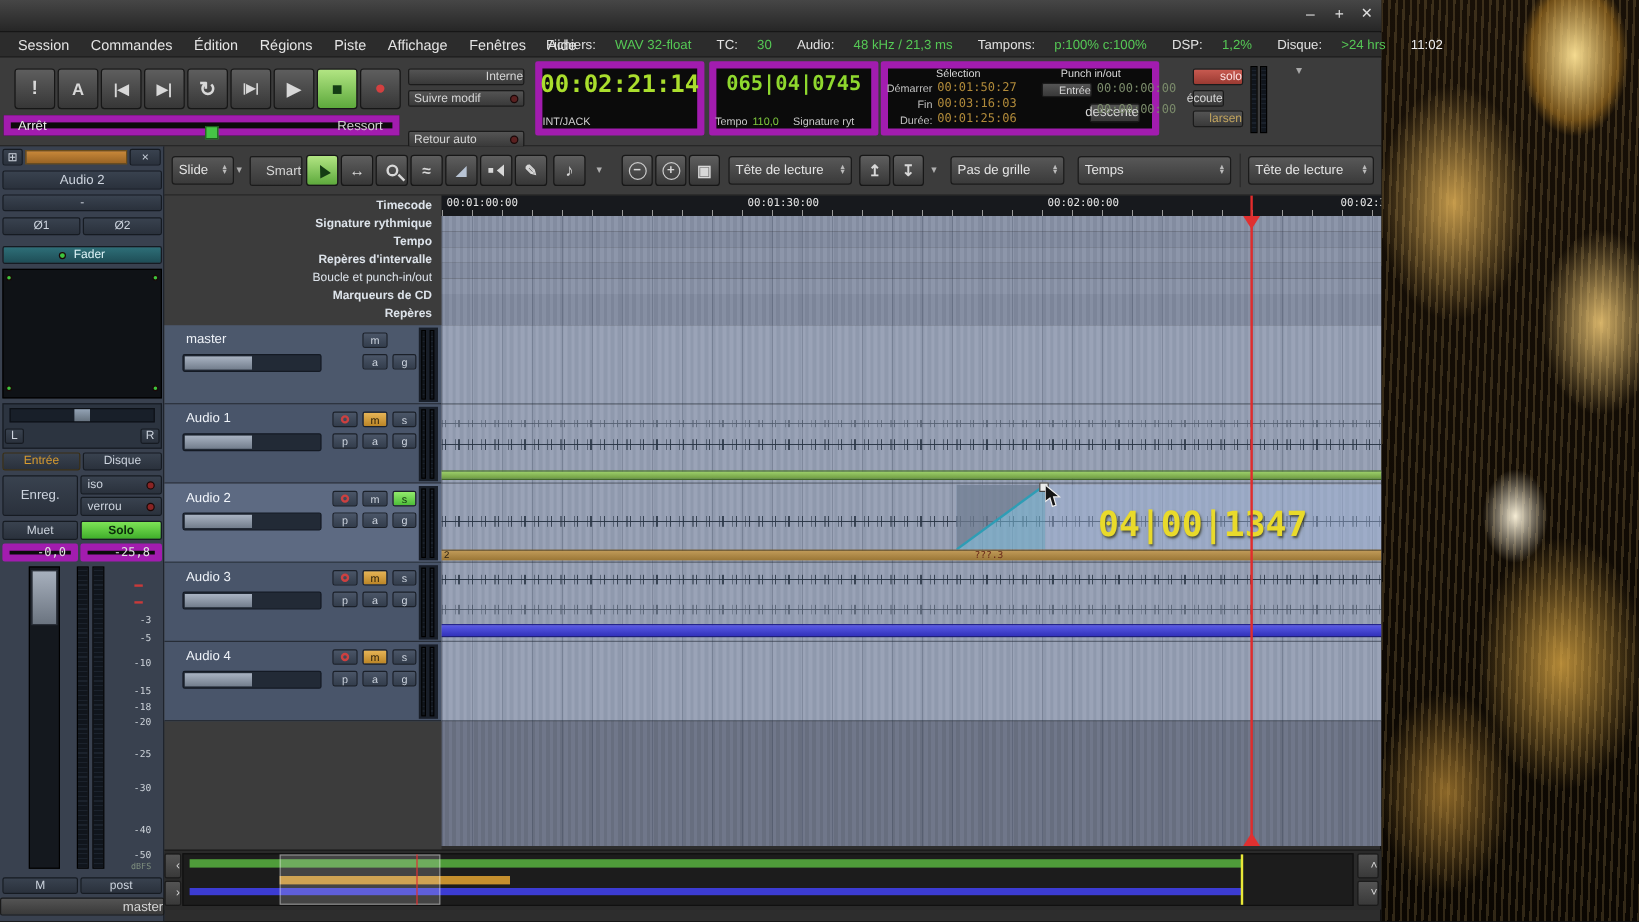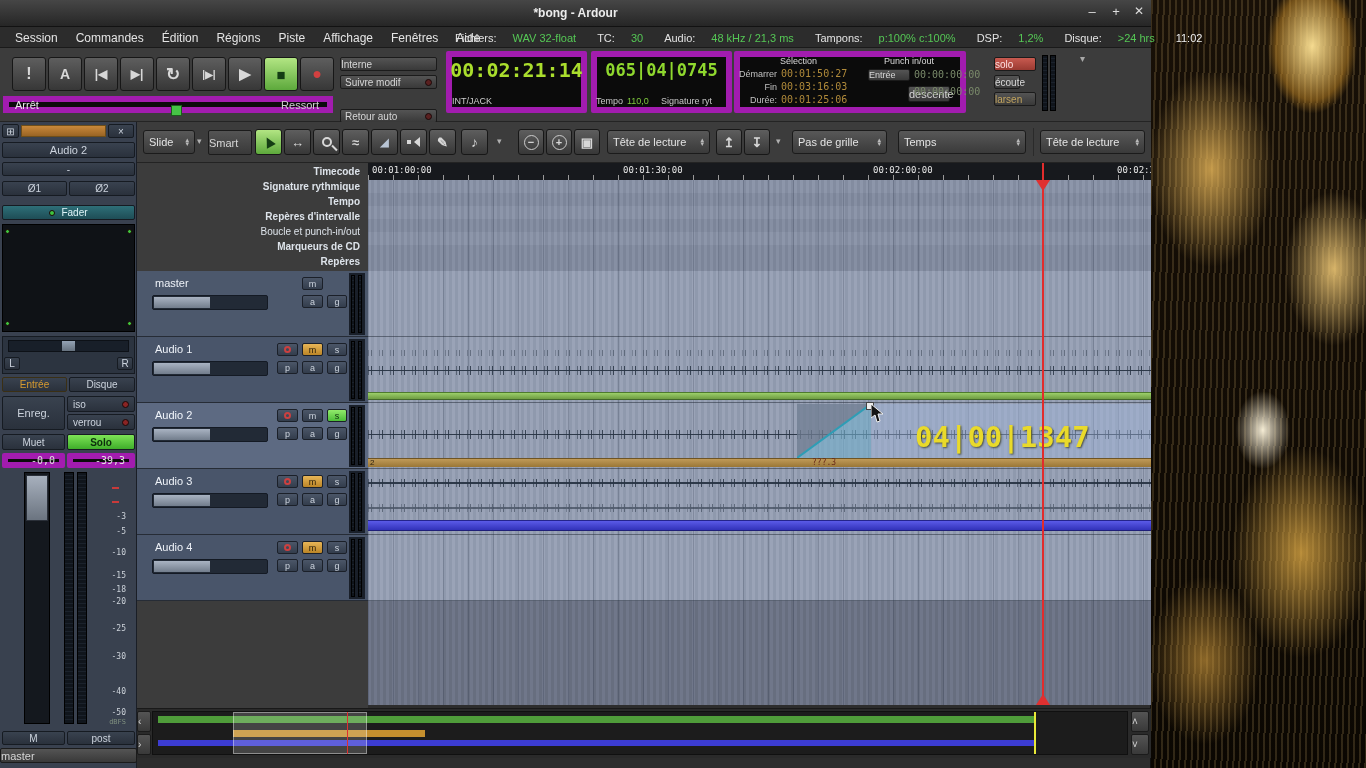--- a/index.html
+++ b/index.html
@@ -7,21 +7,21 @@
   font-family:"Liberation Sans",sans-serif;font-size:11px;color:#ddd}
 #app{position:relative;width:1366px;height:768px;overflow:hidden;background:#2e2e2e}
 .ab{position:absolute}
 .flex{display:flex;align-items:center}
 .mono{font-family:"DejaVu Sans Mono",monospace}
 
 .tbtn{background:linear-gradient(#5e5e5e,#373737);border:1px solid #171717;border-radius:3px;
   color:#d8d8d8;display:flex;align-items:center;justify-content:center;font-weight:bold}
 .tbtn.green{background:linear-gradient(#b2e583,#5da93c);color:#143d14}
 .sbtn{background:linear-gradient(#545454,#393939);border:1px solid #1b1b1b;border-radius:2px;
-  color:#d6d6d6;display:flex;align-items:center;justify-content:flex-start;font-size:10px}
+  color:#d6d6d6;display:flex;align-items:center;justify-content:flex-end;font-size:10px}
 .combo{background:linear-gradient(#585858,#3a3a3a);border:1px solid #1b1b1b;border-radius:3px;
   color:#e4e4e4;display:flex;align-items:center;justify-content:space-between;padding:0 5px;font-size:11px}
 .spin{font-size:7px;line-height:4px;color:#bbb;text-align:center}
 .blk{background:#0b0b0b;border:6px solid #a21caf;border-radius:2px}
 .led{width:7px;height:7px;border-radius:50%;border:1px solid #1a0808}
 
 .side-btn{background:linear-gradient(#39424f,#2a313c);border:1px solid #161b22;border-radius:2px;
   color:#ccd3dd;display:flex;align-items:center;justify-content:center;font-size:10px}
 
 .hb{background:linear-gradient(#4b5668,#333d4c);border:1px solid #1b2029;border-radius:2px;
@@ -62,21 +62,20 @@
       radial-gradient(70px 110px at 85% 35%, rgba(245,205,120,.85), transparent 70%),
       radial-gradient(42px 60px at 52% 56%, rgba(255,246,222,.95), transparent 65%),
       radial-gradient(100px 150px at 70% 72%, rgba(225,172,70,.78), transparent 70%),
       radial-gradient(80px 120px at 25% 86%, rgba(205,152,60,.65), transparent 70%),
       repeating-linear-gradient(92deg, rgba(250,210,130,.16) 0 2px, rgba(0,0,0,0) 2px 6px),
       linear-gradient(#181007,#0b0702);"></div>
 
   <div class="ab" style="left:0;top:0;width:1151px;height:768px;background:#2d2d2d;border-right:1px solid #101010"></div>
 
   <div class="ab" style="left:0;top:0;width:1151px;height:27px;background:linear-gradient(#464646,#262626);border-bottom:1px solid #121212"></div>
-  <div class="ab" style="left:0;top:6px;width:1151px;text-align:center;font-size:12px;font-weight:bold;color:#ececec">*bong - Ardour</div>
   <div class="ab" style="left:1083px;top:4px;width:18px;height:18px;text-align:center;font-size:13px;color:#ddd">–</div>
   <div class="ab" style="left:1107px;top:4px;width:18px;height:18px;text-align:center;font-size:13px;color:#ddd">+</div>
   <div class="ab" style="left:1130px;top:4px;width:18px;height:18px;text-align:center;font-size:12px;color:#ddd">✕</div>
 
   <div class="ab" style="left:0;top:27px;width:1151px;height:21px;background:#2c2c2c;border-bottom:1px solid #1a1a1a"></div>
   <div class="ab flex" style="left:6px;top:29px;height:17px;gap:0">
     <span class="ab-menu" style="padding:0 9px;font-size:12px;color:#e4e4e4">Session</span>
     <span style="padding:0 9px;font-size:12px;color:#e4e4e4">Commandes</span>
     <span style="padding:0 9px;font-size:12px;color:#e4e4e4">Édition</span>
     <span style="padding:0 9px;font-size:12px;color:#e4e4e4">Régions</span>
@@ -257,21 +256,21 @@
       <span>Muet</span>
     </div>
   <div class="ab side-btn" style="left:67px;top:434px;width:68px;height:16px;background:linear-gradient(#7de356,#3fae2a);color:#0c2e0c;font-weight:bold">
       <span>Solo</span>
     </div>
 
   <div class="ab blk mono" style="left:2px;top:453px;width:63px;height:15px;display:flex;align-items:center;justify-content:flex-end;padding-right:4px;font-size:10px;color:#e0e0e0">
       <span>-0,0</span>
     </div>
   <div class="ab blk mono" style="left:67px;top:453px;width:68px;height:15px;display:flex;align-items:center;justify-content:flex-end;padding-right:4px;font-size:10px;color:#e0e0e0">
-      <span>-39,3</span>
+      <span>-25,8</span>
     </div>
 
   <div class="ab" style="left:24px;top:472px;width:26px;height:252px;background:#14181e;border:1px solid #000"></div>
   <div class="ab" style="left:26px;top:475px;width:22px;height:46px;background:linear-gradient(#a7b0bd,#6b7480);border:1px solid #2a2f38"></div>
   <div class="ab meterbar" style="left:64px;top:472px;width:10px;height:252px"></div>
   <div class="ab meterbar" style="left:77px;top:472px;width:10px;height:252px"></div>
 
   <div class="ab" style="left:112px;top:487px;width:7px;height:2px;background:#c83a3a"></div>
   <div class="ab" style="left:112px;top:501px;width:7px;height:2px;background:#c83a3a"></div>
   <div class="ab mono" style="left:96px;top:512px;width:30px;text-align:right;font-size:8px;color:#cdd3da">-3</div>

